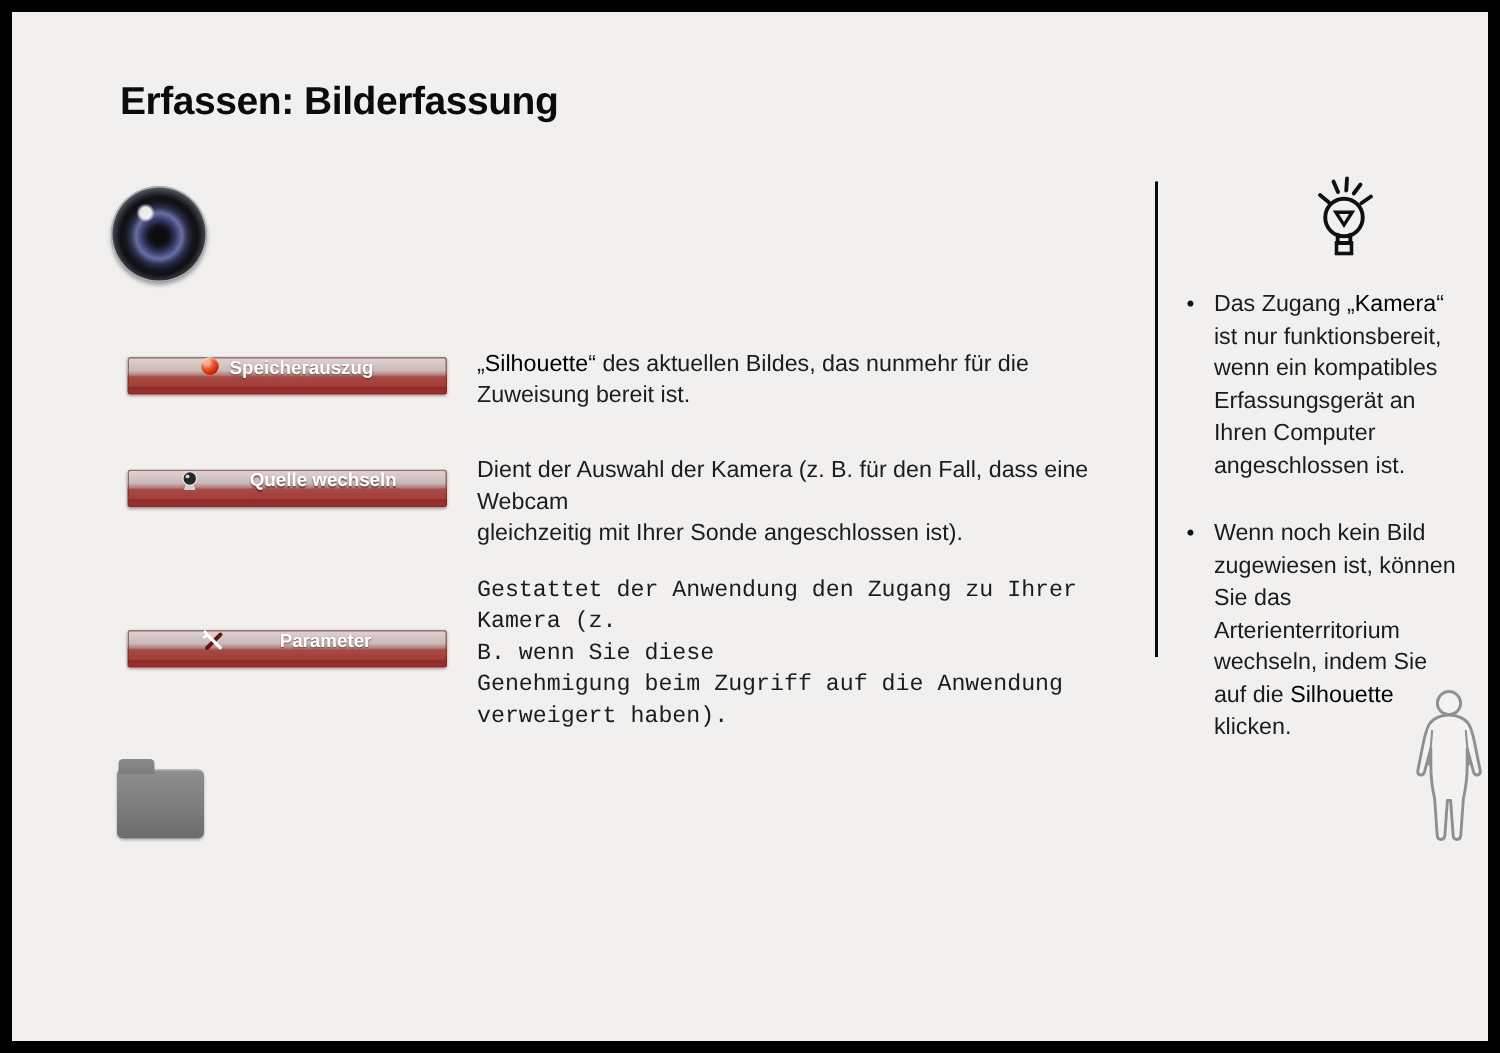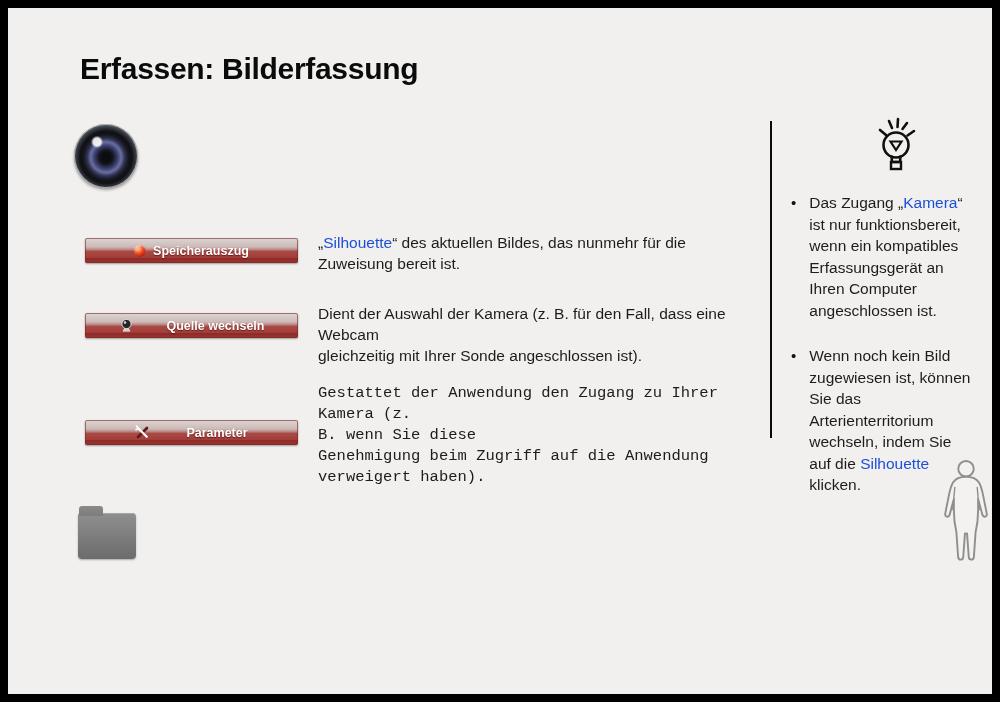--- a/index.html
+++ b/index.html
@@ -8,21 +8,21 @@
     position:relative;
     width:1000px;height:702px;
     background:#f1f0ee;
     border:8px solid #000;
     font-family:"Liberation Sans","DejaVu Sans",sans-serif;
     color:#1a1a1a;
     overflow:hidden;
   }
   .title{
     position:absolute;left:72px;top:44px;
-    font-size:30px;font-weight:bold;color:#0b0b0b;
+    font-size:26px;font-weight:bold;color:#0b0b0b;
     letter-spacing:-0.3px;
   }
   .bodytext{font-size:15.5px;line-height:21px;white-space:pre-line;color:#1c1c1c;}
 
   
   .lens{
     position:absolute;left:66px;top:116px;width:64px;height:64px;border-radius:50%;
     background:
       radial-gradient(circle at 36% 28%, rgba(255,255,255,.9) 0 6%, rgba(255,255,255,0) 10%),
       radial-gradient(circle at 50% 52%, #0c0c10 0 9%, #14141c 15%, #3a3f6e 25%, #6a6fa0 33%, #2e3150 41%, #15161e 49%, #101014 56%, #2e3138 63%, #5b6068 71%, #9aa0a6 81%, #c2c6cb 91%, #d9dbde 100%);
@@ -31,37 +31,37 @@
   .intro{position:absolute;left:140px;top:118px;width:530px;}
 
   
   .uibtn{
     position:absolute;left:77px;width:213px;height:25px;
     border-radius:2px;
     background:linear-gradient(to bottom,
       #dbd7d5 0%, #cdb9b6 36%, #b67f7a 48%, #a94a45 53%,
       #a33d39 78%, #8d2b28 81%, #9b3431 100%);
     box-shadow:0 1px 2px rgba(0,0,0,.35), inset 0 0 0 1px rgba(120,40,38,.6);
-    display:flex;align-items:center;justify-content:center;gap:7px;
+    display:flex;justify-content:center;gap:7px;
     cursor:default;
   }
   .uibtn .lbl{
     color:#fff;font-size:12.5px;font-weight:bold;
     text-shadow:0 1px 1px rgba(60,0,0,.6);
   }
   .btn1{top:230px;} .btn2{top:305px;gap:33px;} .btn3{top:412px;gap:36px;}
 
   .rec-dot{
     width:12px;height:12px;border-radius:50%;
     background:radial-gradient(circle at 32% 28%, #ffb088 0 16%, #ef5a2e 38%, #c02008 72%, #8d1004 100%);
     box-shadow:inset 0 1px 1px rgba(255,255,255,.55);
   }
   .desc{position:absolute;left:310px;width:420px;}
   .d1{top:224px;} .d2{top:295px;} .d3{top:375px;font-family:Liberation Mono, monospace;}
-  .red{color:#1d4ed8;text-align:right;}
+  .red{color:#000000;text-align:right;}
 
   
   .folder{
     position:absolute;left:70px;top:505px;width:58px;height:46px;
     background:linear-gradient(to bottom,#8f8f8f,#6c6c6c);
     border-radius:3px 4px 4px 4px;
     box-shadow:inset 0 1px 0 #a8a8a8, 0 1px 2px rgba(0,0,0,.3);
   }
   .folder::before{
     content:"";position:absolute;left:1px;top:-7px;width:24px;height:10px;

